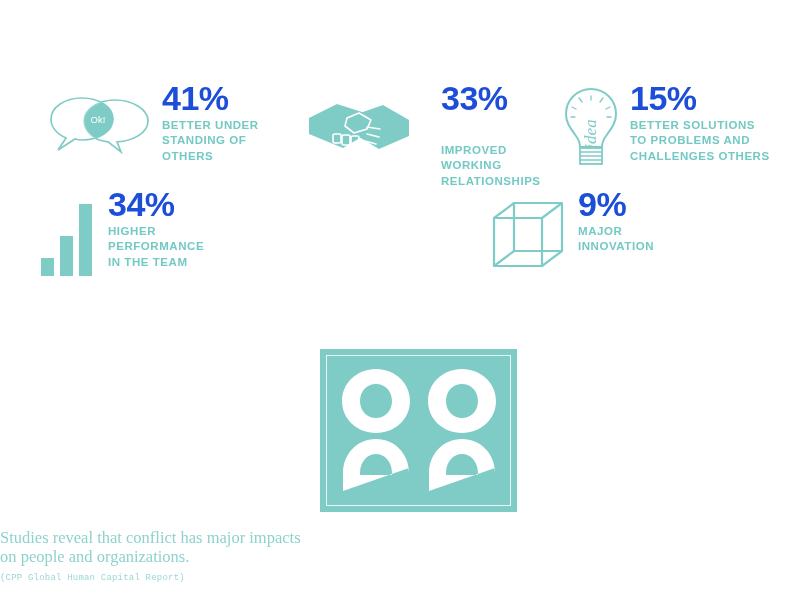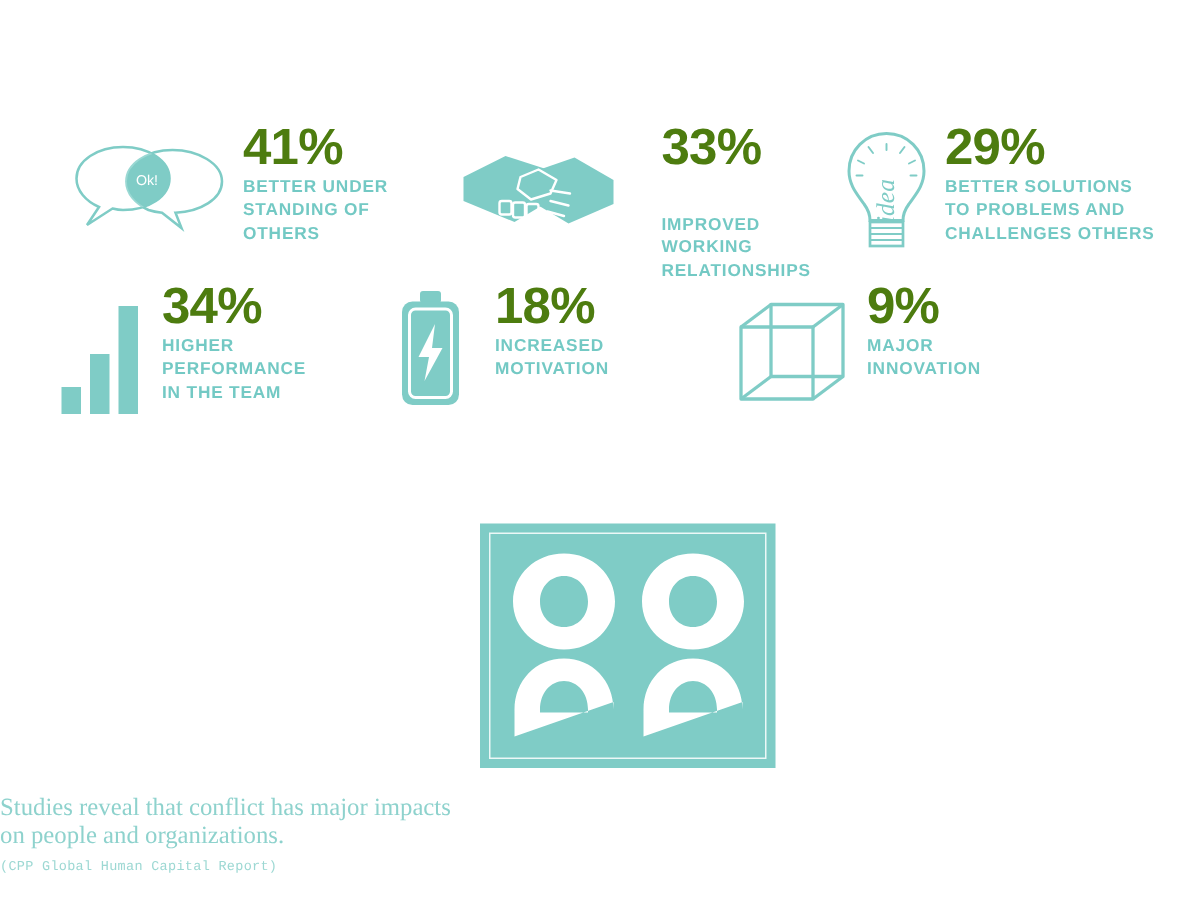--- a/index.html
+++ b/index.html
@@ -34,21 +34,21 @@
   }
   .stat-text {
     display: flex;
     flex-direction: column;
   }
   .stat-value {
     font-family: "Liberation Sans", sans-serif;
     font-weight: bold;
     font-size: 34px;
     line-height: 0.95;
-    color: #4d7c0f;
+    color: #1d4ed8;
     letter-spacing: -0.5px;
     margin: 0 0 4px 0;
   }
   .stat-label {
     font-family: "Liberation Sans", sans-serif;
     font-weight: bold;
     font-size: 11.5px;
     line-height: 1.32;
     letter-spacing: 0.55px;
     color: #73c9c4;
@@ -200,21 +200,21 @@
 
         <rect x="20" y="62" width="22" height="16" fill="none" stroke="#7fccc6" stroke-width="1.8"></rect>
         <path d="M20 66 L42 66 M20 70 L42 70 M20 74 L42 74" stroke="#7fccc6" stroke-width="1.4"></path>
 
         <path d="M31 14 L31 10 M22 16 L19 12 M40 16 L43 12 M16 23 L12 21 M46 23 L50 21 M15 31 L11 31 M47 31 L51 31" stroke="#7fccc6" stroke-width="1.3" stroke-linecap="round"></path>
 
         <text x="0" y="0" transform="translate(36,48) rotate(-90)" text-anchor="middle" font-family="Liberation Serif, serif" font-style="italic" font-size="17" fill="#7fccc6">idea</text>
       </svg>
     </div>
     <div class="stat-text">
-      <div class="stat-value">29%</div>
+      <div class="stat-value">15%</div>
       <div class="stat-label">BETTER SOLUTIONS
 TO PROBLEMS AND
 CHALLENGES OTHERS</div>
     </div>
   </div>
 
   <div class="stat" id="stat-performance">
     <div class="stat-icon">
       <svg width="66" height="82" viewBox="0 0 66 82" xmlns="http://www.w3.org/2000/svg">
         <rect x="8" y="62" width="13" height="18" fill="#7fccc6"></rect>
@@ -223,39 +223,20 @@
       </svg>
     </div>
     <div class="stat-text">
       <div class="stat-value">34%</div>
       <div class="stat-label">HIGHER
 PERFORMANCE
 IN THE TEAM</div>
     </div>
   </div>
 
-  <div class="stat" id="stat-motivation">
-    <div class="stat-icon">
-      <svg width="52" height="82" viewBox="0 0 52 82" xmlns="http://www.w3.org/2000/svg">
-
-        <rect x="19" y="2" width="14" height="8" rx="2" fill="#7fccc6"></rect>
-
-        <rect x="7" y="9" width="38" height="69" rx="7" fill="#7fccc6"></rect>
-
-        <rect x="12" y="14" width="28" height="59" rx="4" fill="none" stroke="#ffffff" stroke-width="2"></rect>
-
-        <path d="M29 24 L18 46 L25 46 L22 62 L34 40 L27 40 Z" fill="#ffffff"></path>
-      </svg>
-    </div>
-    <div class="stat-text">
-      <div class="stat-value">18%</div>
-      <div class="stat-label">INCREASED
-MOTIVATION</div>
-    </div>
-  </div>
 
   <div class="stat" id="stat-innovation">
     <div class="stat-icon">
       <svg width="78" height="74" viewBox="0 0 78 74" xmlns="http://www.w3.org/2000/svg">
         <g fill="none" stroke="#7fccc6" stroke-width="2.2" stroke-linejoin="round">
 
           <rect x="4" y="20" width="48" height="48"></rect>
 
           <rect x="24" y="5" width="48" height="48"></rect>
 

